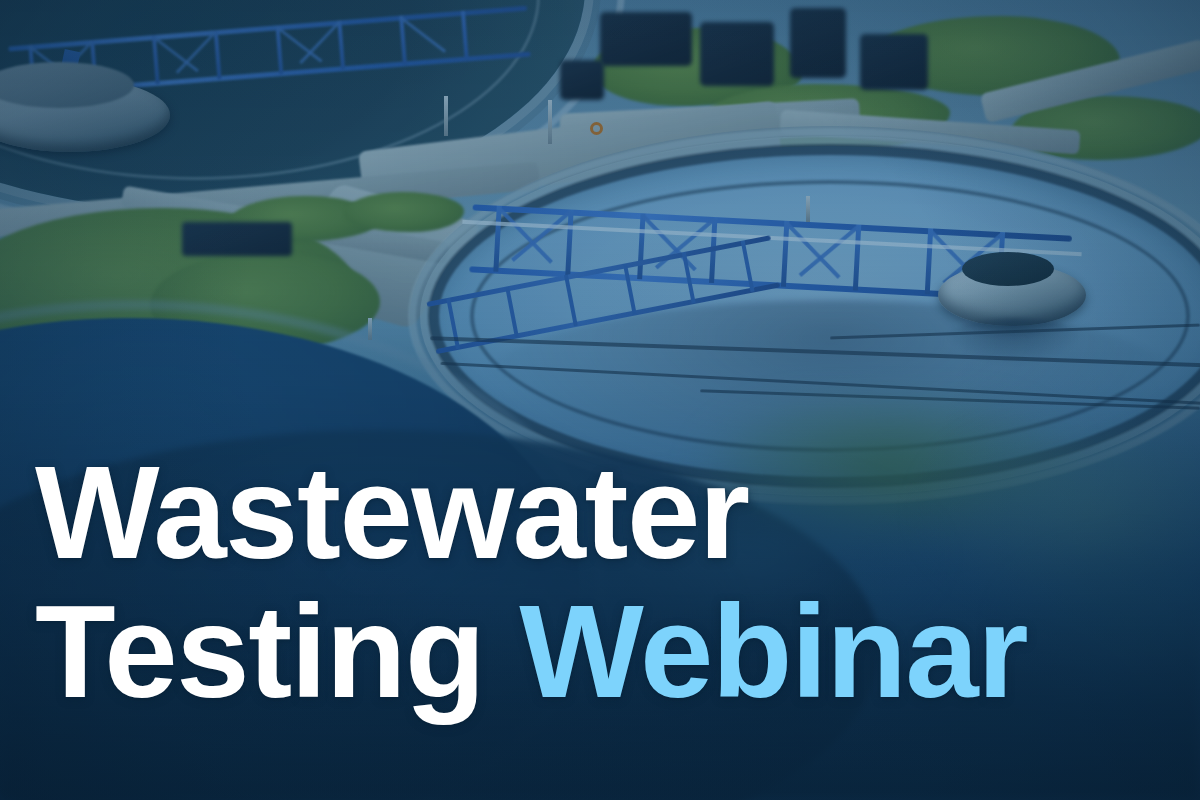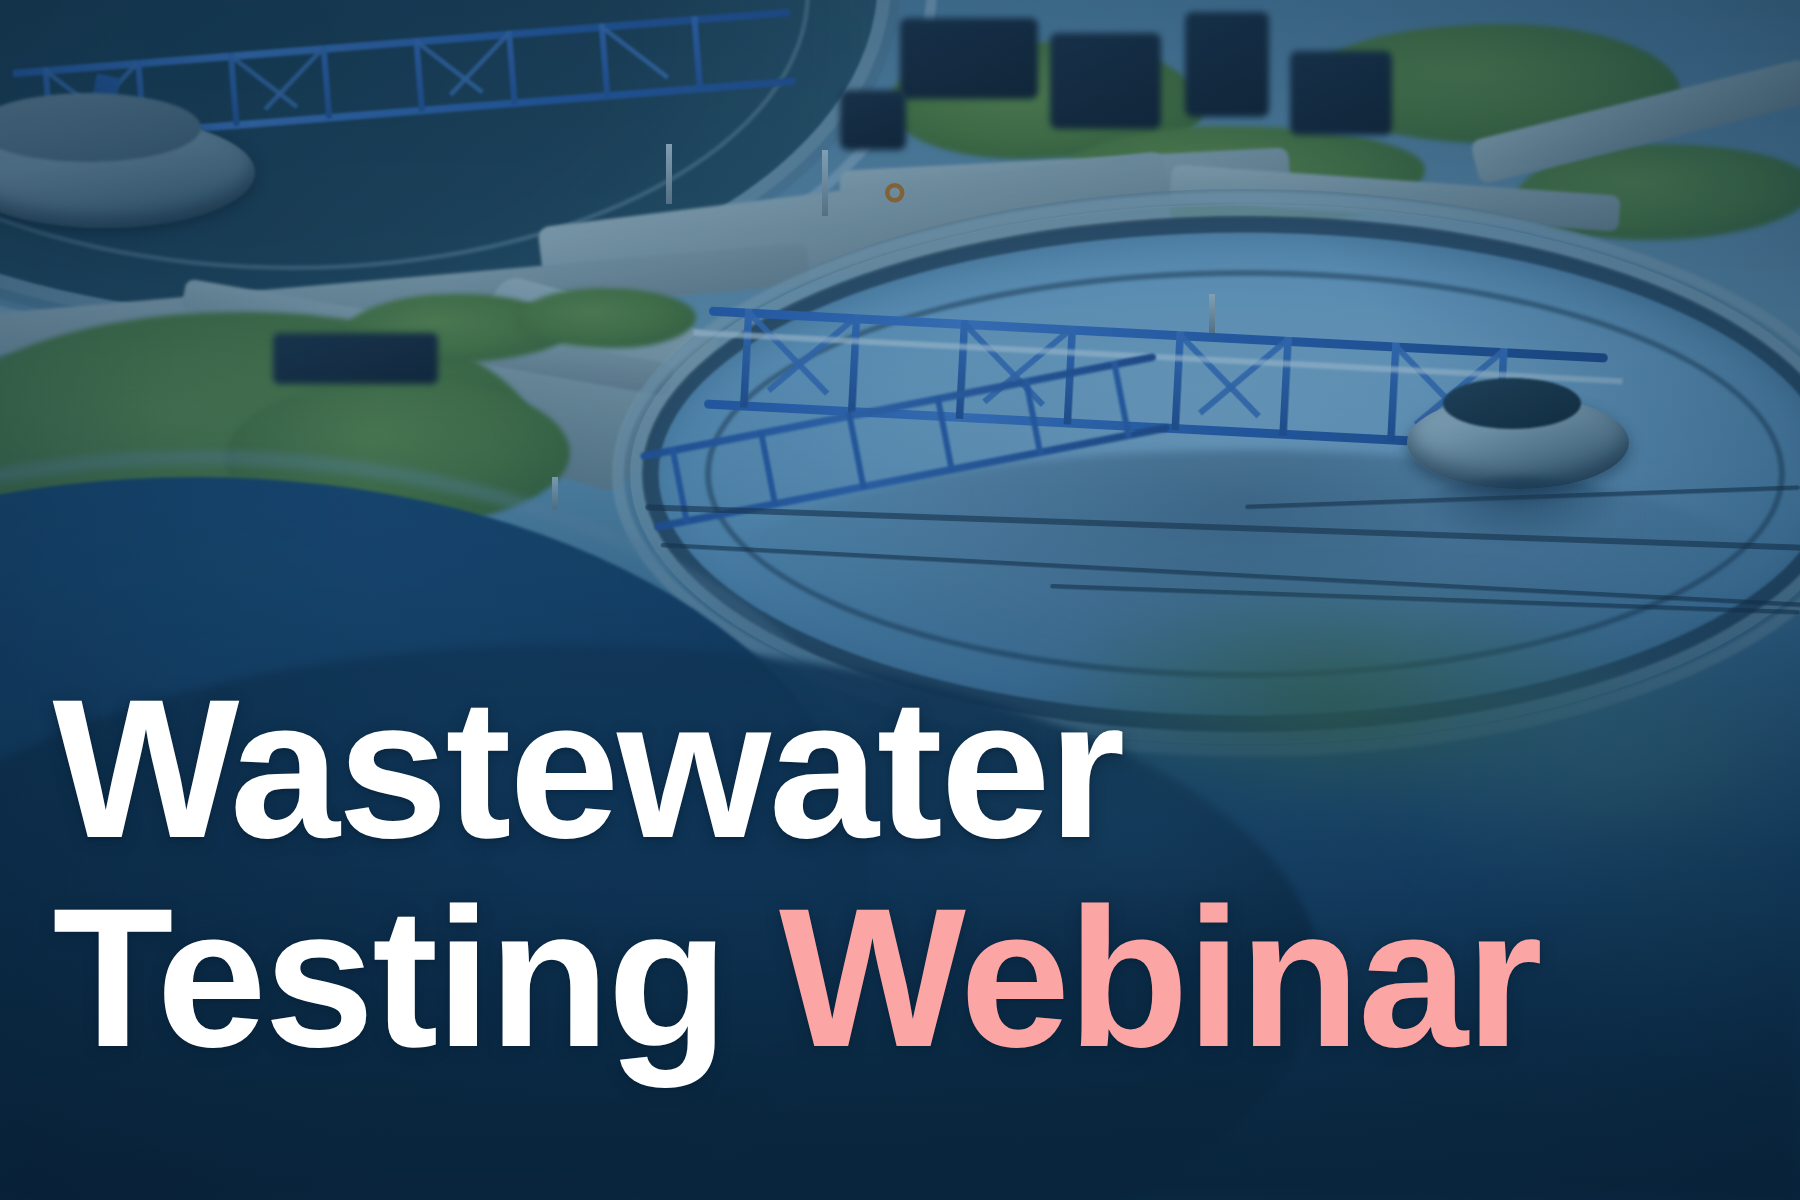--- a/index.html
+++ b/index.html
@@ -391,21 +391,21 @@
     font-family:"Liberation Sans", sans-serif;
     font-weight:700;
     font-size:132px;
     line-height:0.98;
     letter-spacing:-1.5px;
     white-space:nowrap;
     text-shadow:0 2px 10px rgba(6,30,52,.45), 0 1px 2px rgba(6,30,52,.35);
   }
   .hl-line.line2{ margin-top:10px; }
   .w-white{ color:#FFFFFF; }
-  .w-accent{ color:#fca5a5; }
+  .w-accent{ color:#7dd3fc; }
 </style>
 </head>
 <body>
 
 <div id="banner">
 
   <div id="photo">
     <div class="bg-base"></div>
 
     <div class="tank-ul"></div>

